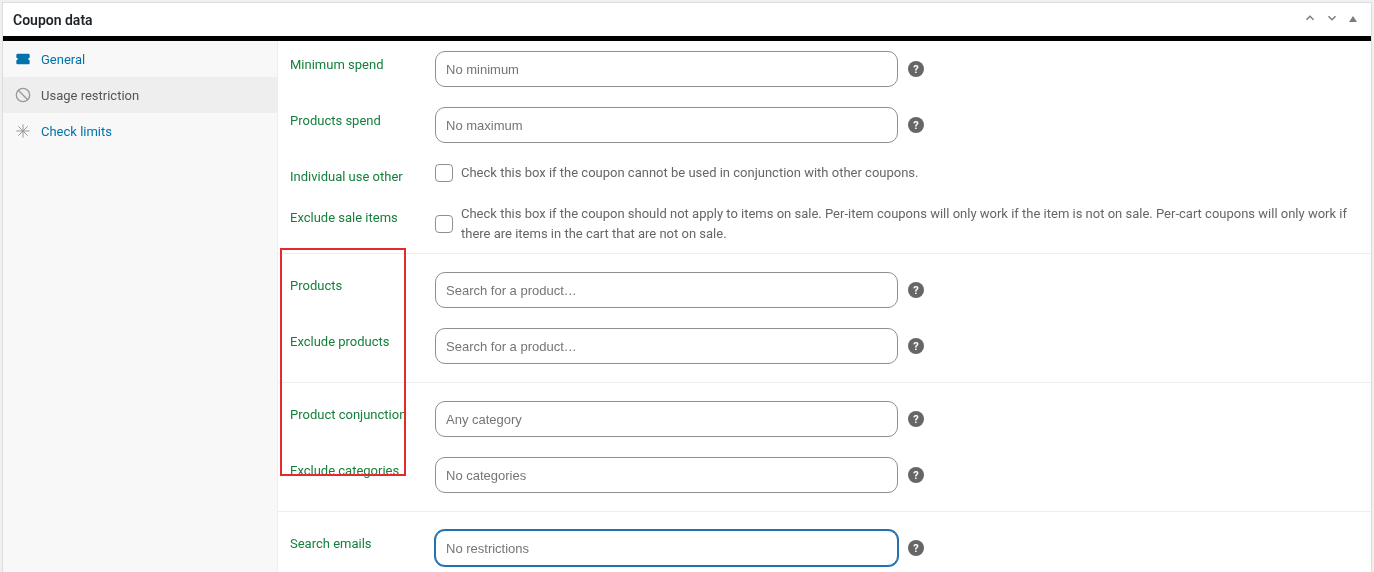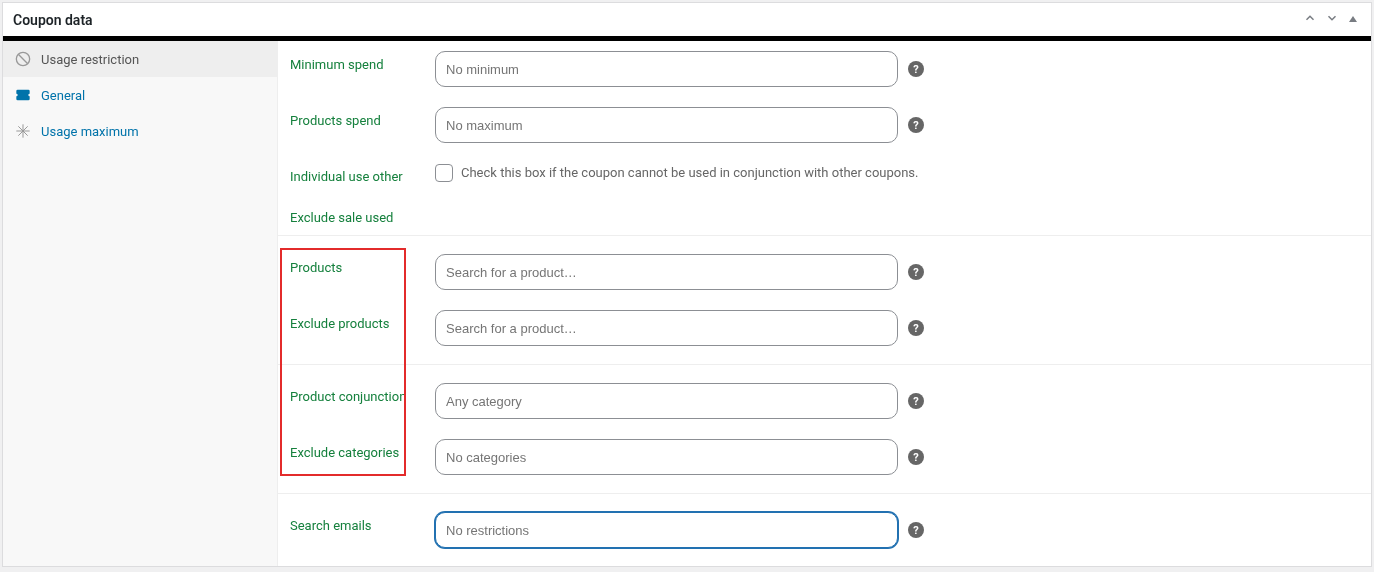--- a/index.html
+++ b/index.html
@@ -178,47 +178,47 @@
       <span>
         <svg width="12" height="12" viewBox="0 0 24 24" fill="currentColor">
             <polygon points="12 6 4 18 20 18"></polygon>
           </svg>
       </span>
     </div>
   </div>
 
   <div class="panel-body">
     <div class="sidebar">
+      <div class="sidebar-item general">
+        <span class="icon">
+          <svg width="16" height="16" viewBox="0 0 24 24" fill="currentColor">
+              <path d="M22 10V6a2 2 0 0 0-2-2H4a2 2 0 0 0-2 2v4a2 2 0 0 1 0 4v4a2 2 0 0 0 2 2h16a2 2 0 0 0 2-2v-4a2 2 0 0 1 0-4z"></path>
+            </svg>
+        </span>
+        <span>General</span>
+      </div>
       <div class="sidebar-item active">
         <span class="icon">
           <svg width="16" height="16" viewBox="0 0 24 24" fill="none" stroke="currentColor" stroke-width="2">
               <circle cx="12" cy="12" r="10"></circle>
               <line x1="4.93" y1="4.93" x2="19.07" y2="19.07"></line>
             </svg>
         </span>
         <span>Usage restriction</span>
-      </div>
-      <div class="sidebar-item general">
-        <span class="icon">
-          <svg width="16" height="16" viewBox="0 0 24 24" fill="currentColor">
-              <path d="M22 10V6a2 2 0 0 0-2-2H4a2 2 0 0 0-2 2v4a2 2 0 0 1 0 4v4a2 2 0 0 0 2 2h16a2 2 0 0 0 2-2v-4a2 2 0 0 1 0-4z"></path>
-            </svg>
-        </span>
-        <span>General</span>
       </div>
       <div class="sidebar-item">
         <span class="icon">
           <svg width="16" height="16" viewBox="0 0 24 24" fill="none" stroke="currentColor" stroke-width="1.5">
               <line x1="12" y1="2" x2="12" y2="22"></line>
               <line x1="2" y1="12" x2="22" y2="12"></line>
               <line x1="5" y1="5" x2="19" y2="19"></line>
               <line x1="5" y1="19" x2="19" y2="5"></line>
             </svg>
         </span>
-        <span>Usage maximum</span>
+        <span>Check limits</span>
       </div>
     </div>
 
     <div class="content content-wrapper">
 
       <div class="form-row">
         <div class="form-label">Minimum spend</div>
         <div class="form-field">
           <input type="text" class="text-input" placeholder="No minimum" style="">
           <span class="help-icon">?</span>
@@ -237,21 +237,27 @@
         <div class="form-label">Individual use other</div>
         <div class="form-field-wide">
           <div class="checkbox-wrap">
             <div class="checkbox"></div>
             <span class="checkbox-label">Check this box if the coupon cannot be used in conjunction with other coupons.</span>
           </div>
         </div>
       </div>
 
       <div class="form-row">
-        <div class="form-label">Exclude sale used</div>
+        <div class="form-label">Exclude sale items</div>
+        <div class="form-field-wide">
+          <div class="checkbox-wrap">
+            <div class="checkbox"></div>
+            <span class="checkbox-label">Check this box if the coupon should not apply to items on sale. Per-item coupons will only work if the item is not on sale. Per-cart coupons will only work if there are items in the cart that are not on sale.</span>
+          </div>
+        </div>
       </div>
 
       <div class="section-divider"></div>
 
       <div class="form-row" style="padding-top:18px;">
         <div class="form-label">Products</div>
         <div class="form-field">
           <input type="text" class="text-input" placeholder="Search for a product…" style="">
           <span class="help-icon">?</span>
         </div>

